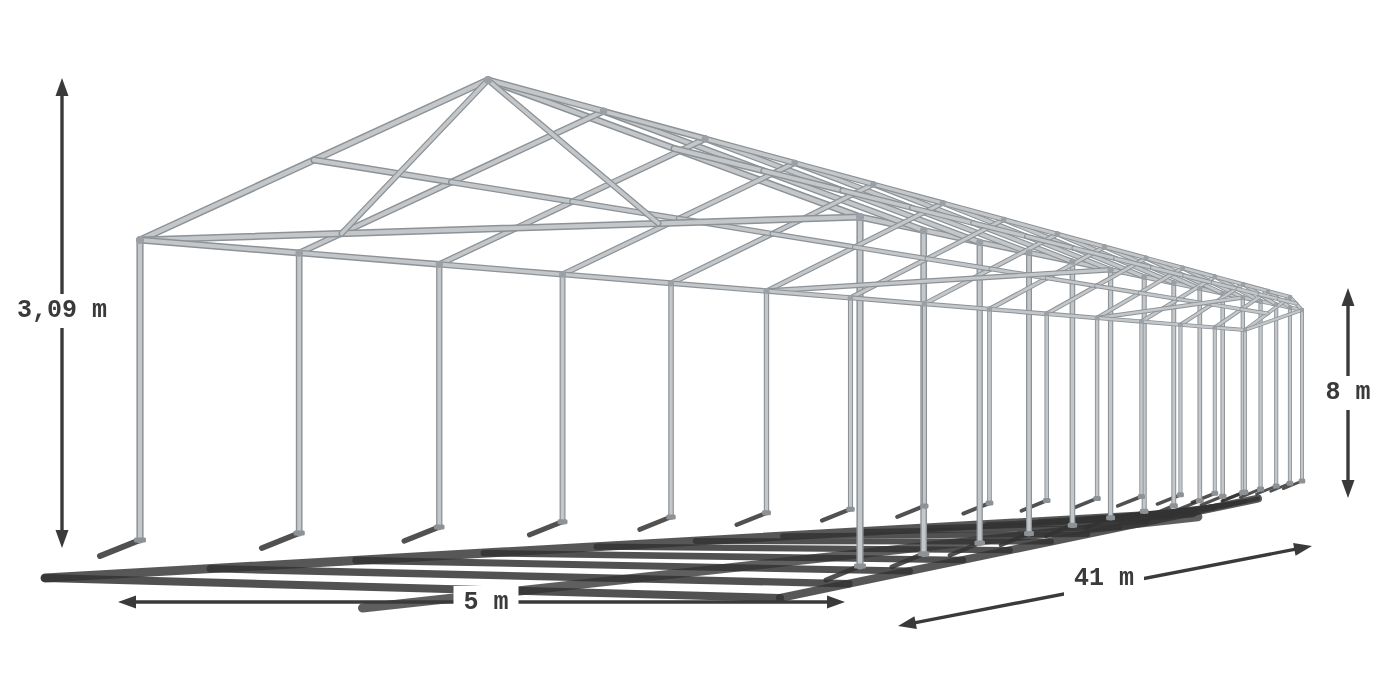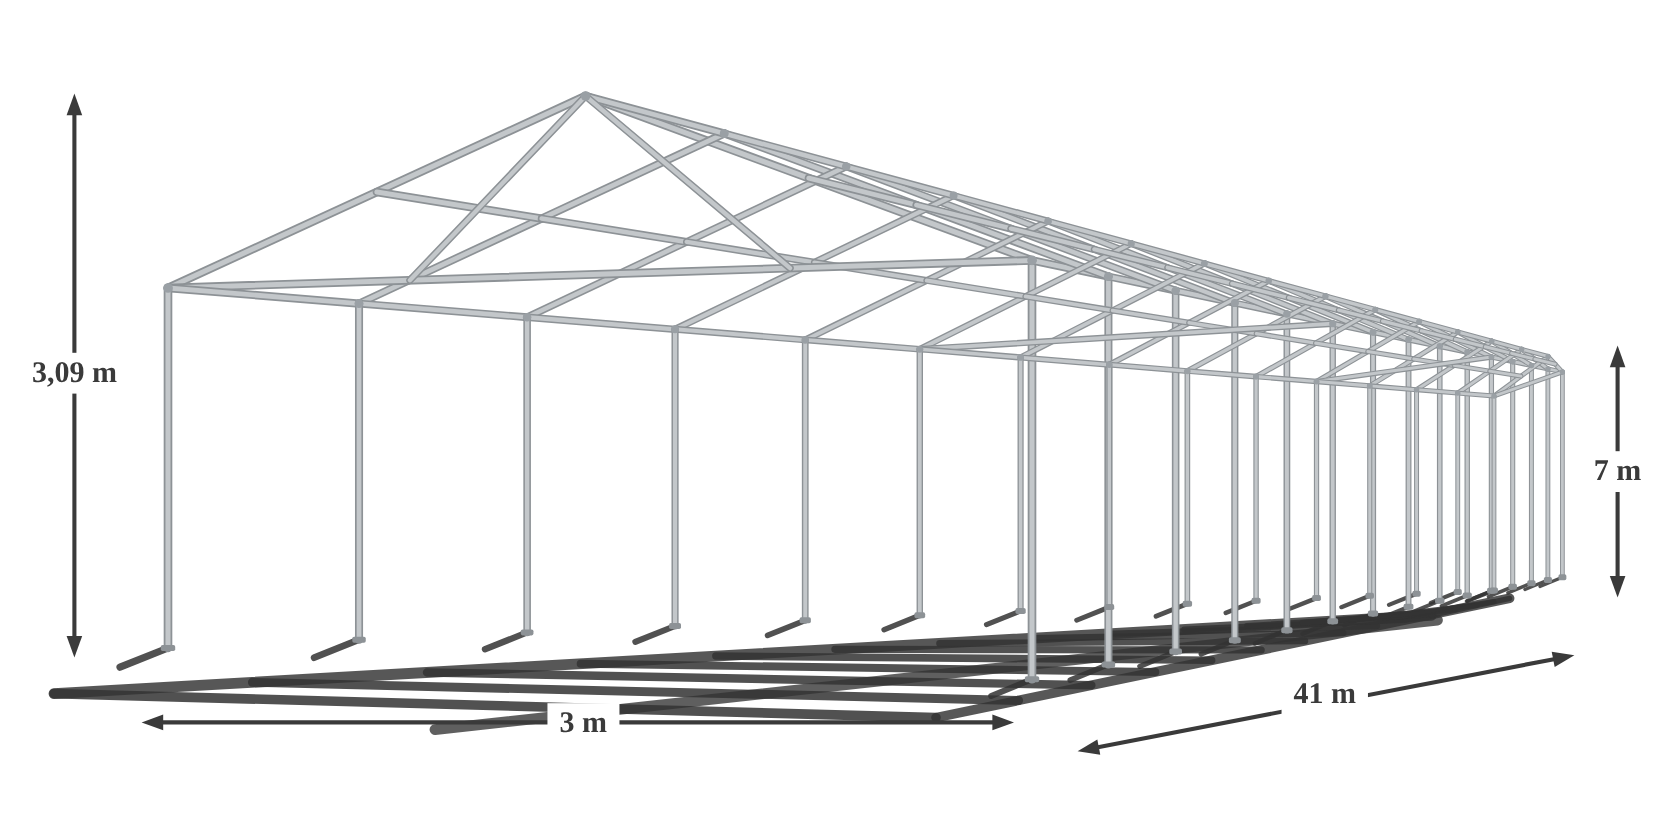--- a/index.html
+++ b/index.html
@@ -1,18 +1,18 @@
 <!DOCTYPE html>
 <html><head>
 <meta charset="utf-8">
 <style>
   html,body{margin:0;padding:0;background:#fff;}
   #stage{
     position:relative;width:1400px;height:700px;background:#ffffff;
-    overflow:hidden;font-family:Liberation Serif, serif;
+    overflow:hidden;font-family:Liberation Mono, monospace;
   }
   #scene{position:absolute;left:0;top:0;display:block;}
   .dim-label{
     position:absolute;transform:translate(-50%,-50%);
     background:#ffffff;padding:2px 10px;
     font-weight:700;font-size:25px;line-height:1.2;
     color:#3a3a3a;white-space:nowrap;
   }
 </style>
 </head>
@@ -440,18 +440,18 @@
         <g>
           <line x1="911.7457165388304" y1="623.3438228910472" x2="1298.2542834611695" y2="548.6561771089528" stroke="#3a3a3a" stroke-width="3.4"></line>
           <polygon points="1312,546 1295.5601609649461,555.7970246759677 1293.0937107923473,543.033145032768" fill="#3a3a3a"></polygon>
           <polygon points="898,626 914.4398390350539,616.2029753240323 916.9062892076529,628.966854967232" fill="#3a3a3a"></polygon>
         </g>
       </g>
     </svg>
 
   <div class="dim-label" style="left:62px;top:311px;">3,09 m</div>
 
-  <div class="dim-label" style="left:1348px;top:393px;">7 m</div>
-
-  <div class="dim-label" style="left:486px;top:603px;">3 m</div>
+  <div class="dim-label" style="left:1348px;top:393px;">8 m</div>
+
+  <div class="dim-label" style="left:486px;top:603px;">5 m</div>
 
   <div class="dim-label" style="left:1104px;top:579px;">41 m</div>
 </div>
 
 </body></html>

